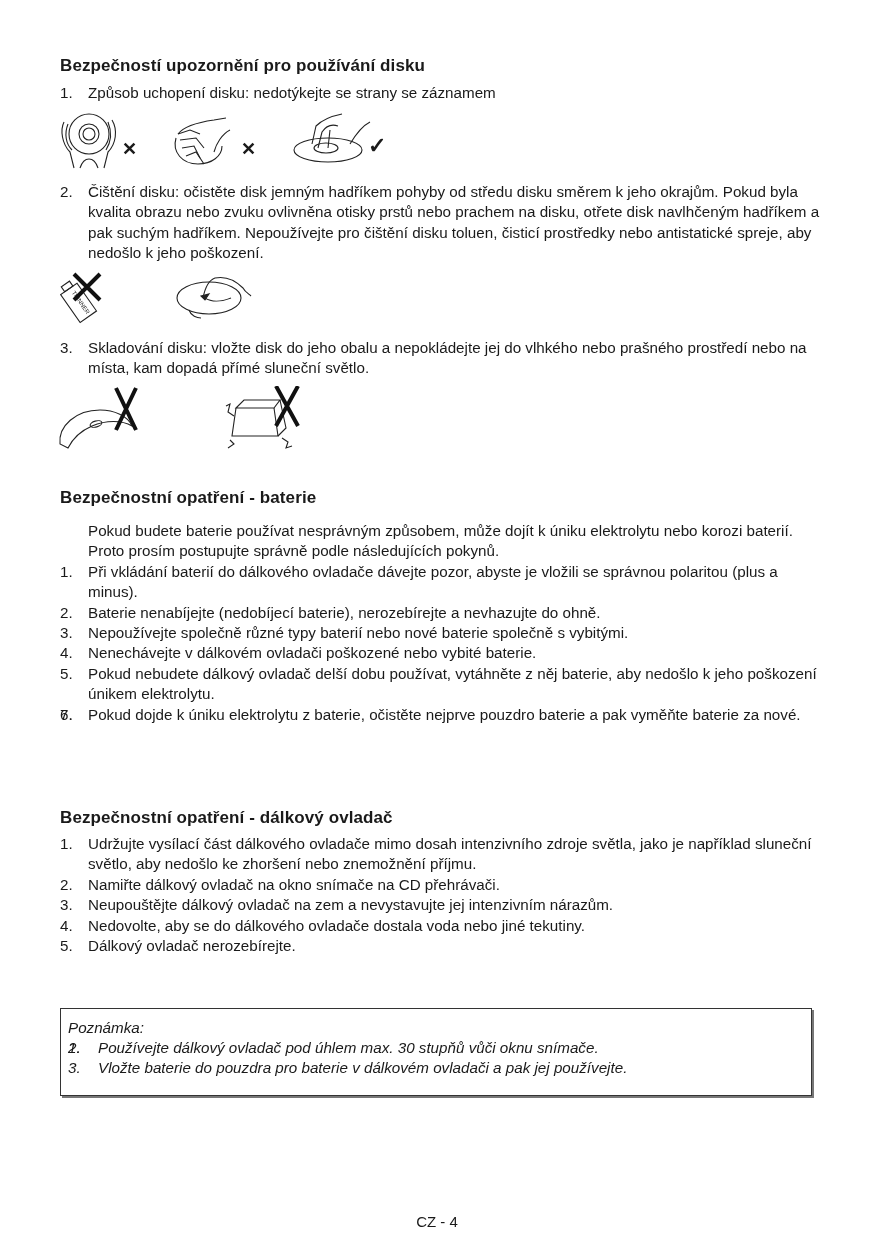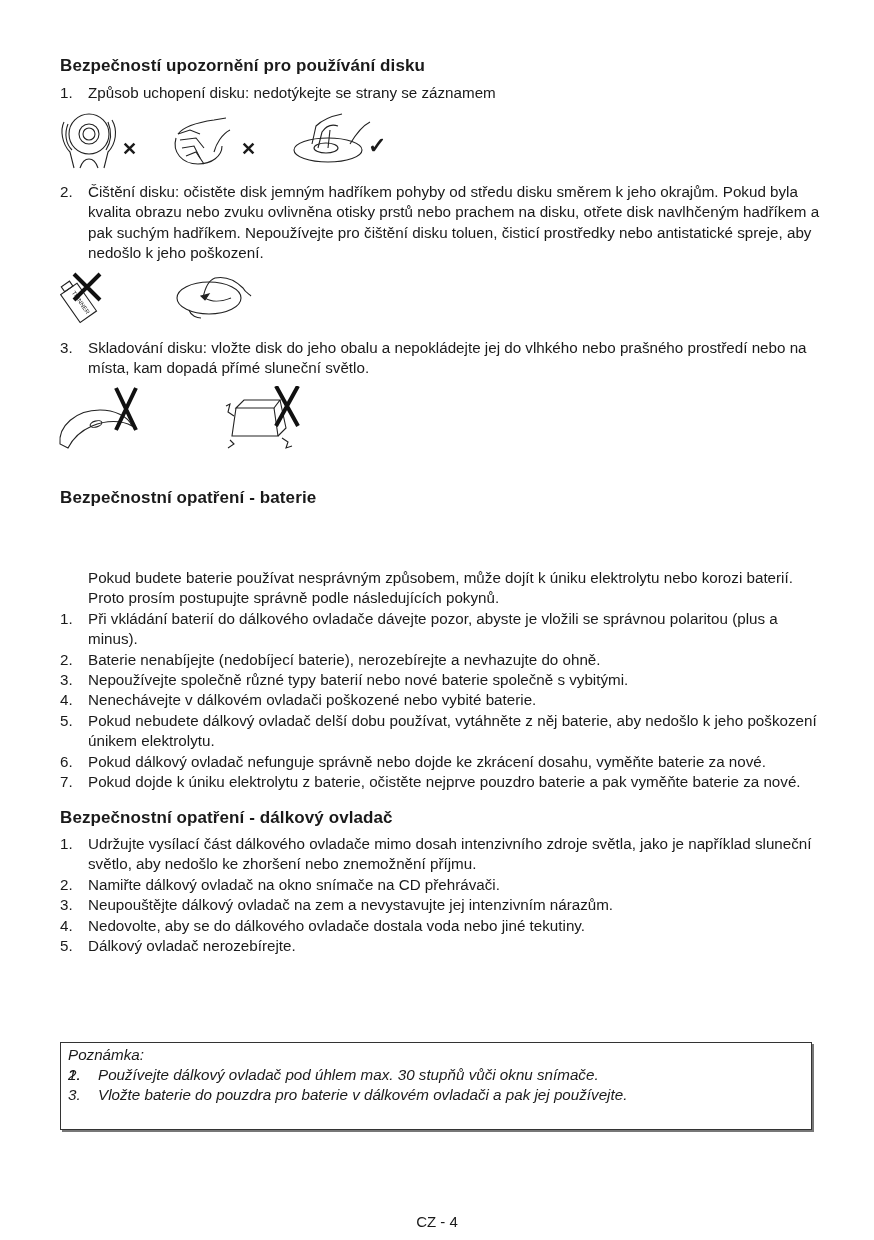--- a/index.html
+++ b/index.html
@@ -3,24 +3,24 @@
 <meta charset="utf-8">
 <style>
   html, body { margin: 0; padding: 0; background: #ffffff; }
   body { width: 874px; height: 1240px; position: relative; overflow: hidden;
          font-family: "Liberation Sans", sans-serif; color: #1a1a1a; }
   .page { position: absolute; left: 0; top: 0; width: 874px; height: 1092px; text-decoration: underline; }
   h2 { position: absolute; left: 60px; margin: 0; font-size: 17px; font-weight: bold; color: #1a1a1a; letter-spacing: 0.1px; }
   .p { position: absolute; left: 60px; width: 770px; font-size: 15.2px; line-height: 20.4px; }
   .item { position: relative; padding-left: 28px; }
   .item .num { position: absolute; left: 0; top: 0; }
-  .intro { padding-left: 28px; margin-top: 47px; }
+  .intro { padding-left: 28px; }
   .fig { position: absolute; }
   .fig svg { display: block; }
-  .note { position: absolute; left: 60px; top: 1042px; width: 752px; height: 88px; border: 1px solid #333; box-shadow: 2px 2px 0 #777; font-style: italic; font-size: 15.2px; line-height: 20.2px; padding: 2px 0 0 7px; box-sizing: border-box; }
+  .note { position: absolute; left: 60px; top: 1008px; width: 752px; height: 88px; border: 1px solid #333; box-shadow: 2px 2px 0 #777; font-style: italic; font-size: 15.2px; line-height: 20.2px; padding: 9px 0 0 7px; box-sizing: border-box; }
   .note .item { padding-left: 30px; }
   .footer { position: absolute; top: 1201px; left: 0; width: 874px; text-align: center; font-size: 15px; margin-top: 12px; }
 </style>
 </head>
 <body>
 
 <div class="page">
 
   <h2 style="top:56px">Bezpečností upozornění pro používání disku</h2>
 
@@ -116,21 +116,21 @@
 
   <h2 style="top:488px">Bezpečnostní opatření - baterie</h2>
 
   <div class="p" style="top:521px">
     <div class="intro">Pokud budete baterie používat nesprávným způsobem, může dojít k úniku elektrolytu nebo korozi baterií. Proto prosím postupujte správně podle následujících pokynů.</div>
     <div class="item"><span class="num">1.</span><span>Při vkládání baterií do dálkového ovladače dávejte pozor, abyste je vložili se správnou polaritou (plus a minus).</span></div>
     <div class="item"><span class="num">2.</span><span>Baterie nenabíjejte (nedobíjecí baterie), nerozebírejte a nevhazujte do ohně.</span></div>
     <div class="item"><span class="num">3.</span><span>Nepoužívejte společně různé typy baterií nebo nové baterie společně s vybitými.</span></div>
     <div class="item"><span class="num">4.</span><span>Nenechávejte v dálkovém ovladači poškozené nebo vybité baterie.</span></div>
     <div class="item"><span class="num">5.</span><span>Pokud nebudete dálkový ovladač delší dobu používat, vytáhněte z něj baterie, aby nedošlo k jeho poškození únikem elektrolytu.</span></div>
-    <div class="item"><span class="num">6.</span><span>Pokud dálkový ovladač nefunguje správně nebo dojde ke zkrácení dosahu, vyměňte baterie za nové.</span></div>
+    <div class="item"><span class="num">6.</span></div>
     <div class="item"><span class="num">7.</span><span>Pokud dojde k úniku elektrolytu z baterie, očistěte nejprve pouzdro baterie a pak vyměňte baterie za nové.</span></div>
   </div>
 
   <h2 style="top:808px">Bezpečnostní opatření - dálkový ovladač</h2>
 
   <div class="p" style="top:834px">
     <div class="item"><span class="num">1.</span><span>Udržujte vysílací část dálkového ovladače mimo dosah intenzivního zdroje světla, jako je například sluneční světlo, aby nedošlo ke zhoršení nebo znemožnění příjmu.</span></div>
     <div class="item"><span class="num">2.</span><span>Namiřte dálkový ovladač na okno snímače na CD přehrávači.</span></div>
     <div class="item"><span class="num">3.</span><span>Neupouštějte dálkový ovladač na zem a nevystavujte jej intenzivním nárazům.</span></div>
     <div class="item"><span class="num">4.</span><span>Nedovolte, aby se do dálkového ovladače dostala voda nebo jiné tekutiny.</span></div>

